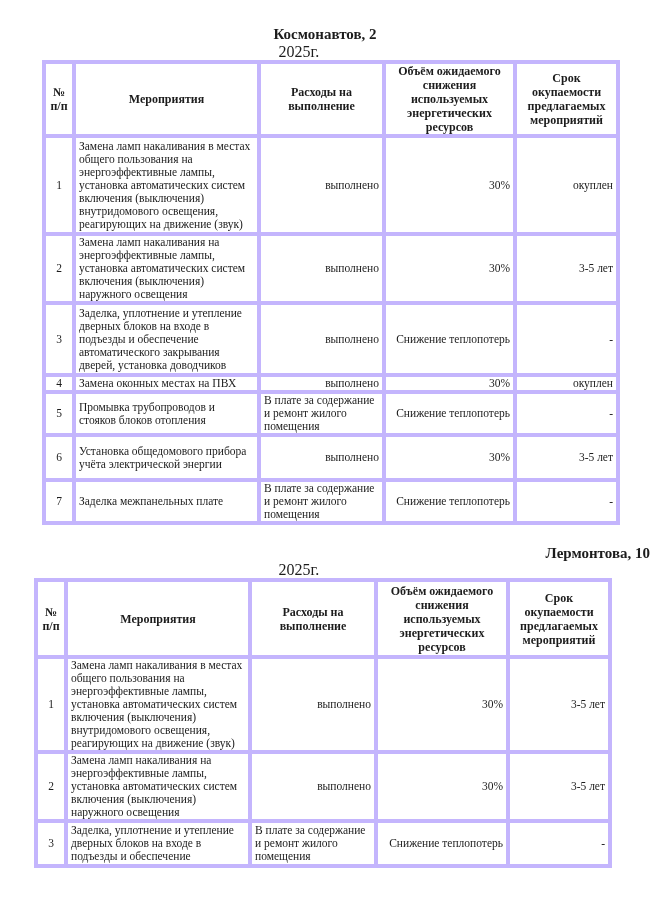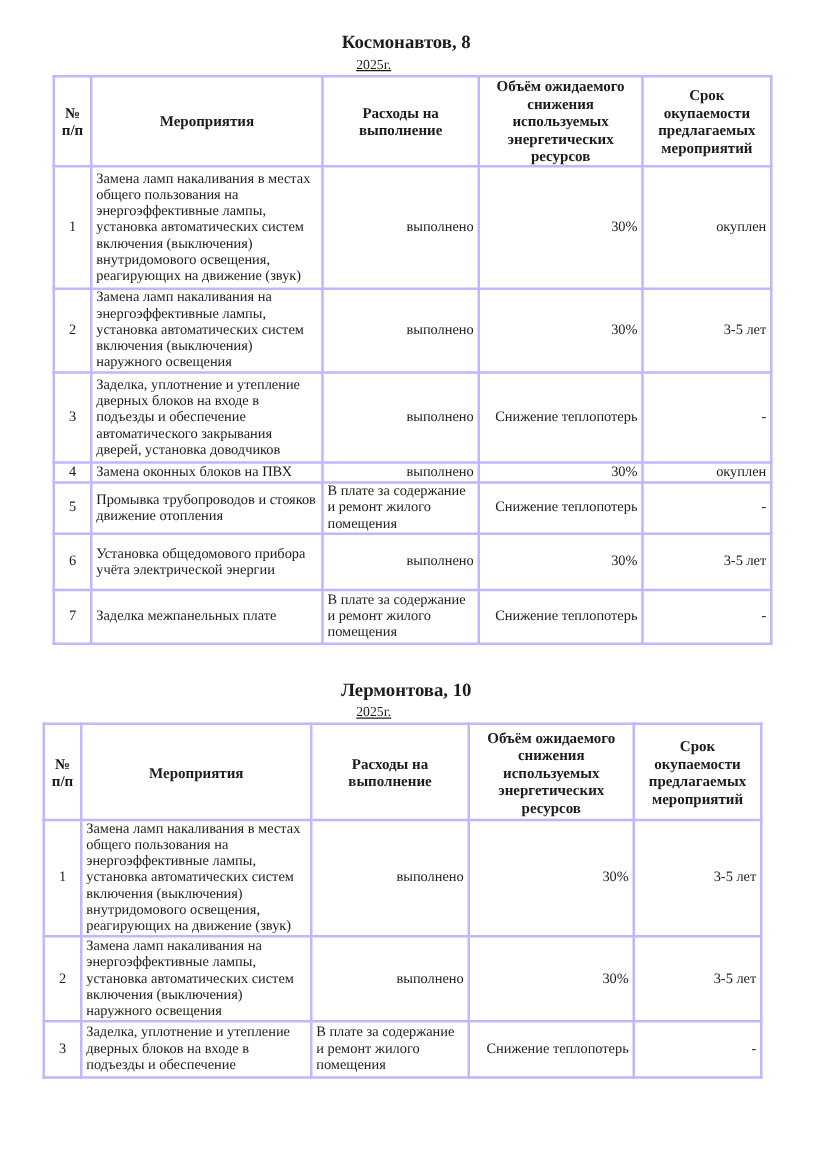--- a/index.html
+++ b/index.html
@@ -8,39 +8,39 @@
       position: relative; overflow: hidden;
       font-family: "Liberation Serif", "DejaVu Serif", serif;
       color: #1c1c1c;
     }
     .title {
       position: absolute; left: 0; width: 650px; text-align: center;
       font-weight: bold; font-size: 15px; line-height: 17px;
     }
     .year {
       position: absolute; left: 0; width: 598px; text-align: center;
-      font-size: 11px; line-height: 16px; text-decoration: underline;
+      font-size: 16px; line-height: 16px;
     }
     table {
       position: absolute; border-collapse: collapse; table-layout: fixed;
     }
     td, th {
-      border: 2px solid #c4b5fd; padding: 0 3px; font-size: 11.5px; line-height: 13px;
+      border: 4px solid #c4b5fd; padding: 0 3px; font-size: 11.5px; line-height: 13px;
       vertical-align: middle; overflow: hidden;
     }
     th { font-weight: bold; text-align: center; font-size: 12px; line-height: 14px; }
     td.num { text-align: center; }
     td.act { text-align: left; margin-top: 24px; }
     td.center { text-align: right; }
     td.left { text-align: left; margin-top: 32px; }
   </style>
 </head>
 <body>
 
-<div class="title" style="top:26px;">Космонавтов, 8</div>
+<div class="title" style="top:26px;">Космонавтов, 2</div>
 <div class="year" style="top:44px;">2025г.</div>
 
 <table style="left:42px; top:60px; width:574px;">
   <colgroup>
     <col style="width:30px">
       <col style="width:185px">
       <col style="width:125px">
       <col style="width:131px">
       <col style="width:103px">
   </colgroup>
@@ -68,28 +68,28 @@
   </tr>
   <tr style="height:72px;">
     <td class="num">3</td>
     <td class="act">Заделка, уплотнение и утепление дверных блоков на входе в подъезды и обеспечение автоматического закрывания дверей, установка доводчиков</td>
     <td class="center">выполнено</td>
     <td class="center">Снижение теплопотерь</td>
     <td class="center">-</td>
   </tr>
   <tr style="height:16px;">
     <td class="num">4</td>
-    <td class="act">Замена оконных блоков на ПВХ</td>
+    <td class="act">Замена оконных местах на ПВХ</td>
     <td class="center">выполнено</td>
     <td class="center">30%</td>
     <td class="center">окуплен</td>
   </tr>
   <tr style="height:40px;">
     <td class="num">5</td>
-    <td class="act">Промывка трубопроводов и стояков движение отопления</td>
+    <td class="act">Промывка трубопроводов и стояков блоков отопления</td>
     <td class="left">В плате за содержание и ремонт жилого помещения</td>
     <td class="center">Снижение теплопотерь</td>
     <td class="center">-</td>
   </tr>
   <tr style="height:45px;">
     <td class="num">6</td>
     <td class="act">Установка общедомового прибора учёта электрической энергии</td>
     <td class="center">выполнено</td>
     <td class="center">30%</td>
     <td class="center">3-5 лет</td>
@@ -97,21 +97,21 @@
   <tr style="height:43px;">
     <td class="num">7</td>
     <td class="act">Заделка межпанельных плате</td>
     <td class="left">В плате за содержание и ремонт жилого помещения</td>
     <td class="center">Снижение теплопотерь</td>
     <td class="center">-</td>
   </tr>
 </tbody>
   </table>
 
-<div class="title" style="top:545px;">Лермонтова, 10</div>
+<div class="title" style="top:545px;text-align:right;">Лермонтова, 10</div>
 <div class="year" style="top:562px;">2025г.</div>
 
 <table style="left:34px; top:578px; width:574px;">
   <colgroup>
     <col style="width:30px">
       <col style="width:184px">
       <col style="width:126px">
       <col style="width:132px">
       <col style="width:102px">
   </colgroup>

